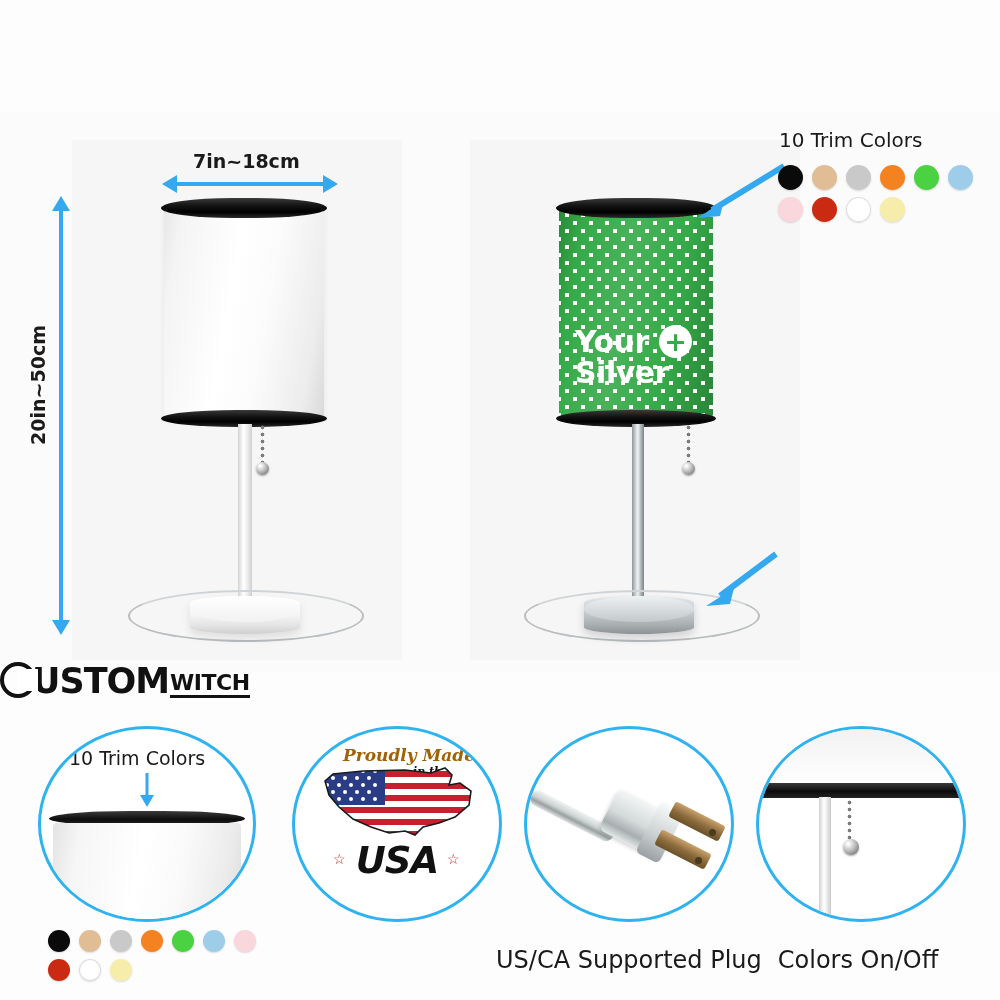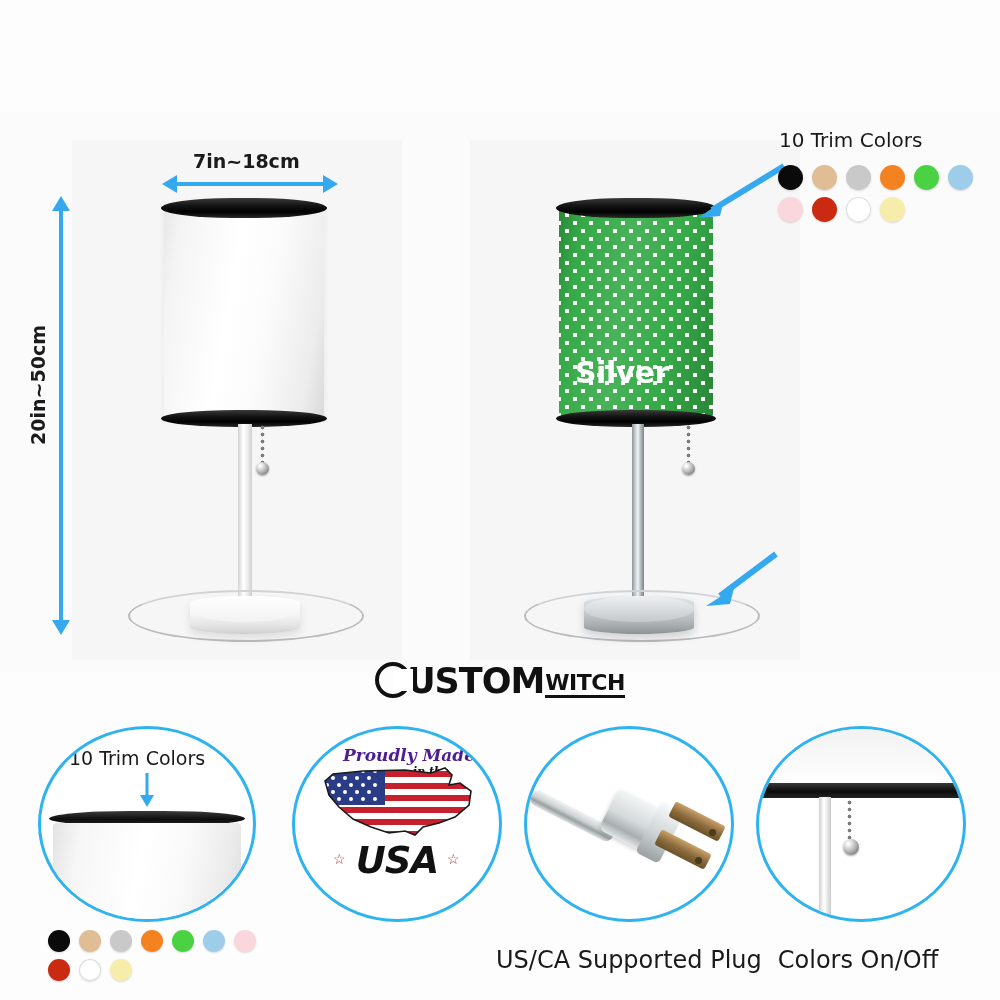--- a/index.html
+++ b/index.html
@@ -110,21 +110,21 @@
 
   .callout{position:absolute;color:#191919;font-size:19px;white-space:nowrap;
     font-family:"DejaVu Sans","Liberation Sans",sans-serif;}
 
   
   .swatch-wrap{position:absolute;display:flex;flex-wrap:wrap;}
   .swatch{border-radius:50%;margin-right:9px;margin-bottom:7px;flex:0 0 auto;
     box-shadow:0 1px 2px rgba(0,0,0,.14);}
 
   
-  .logo{position:absolute;left:0;right:0;text-align:center;}
+  .logo{position:absolute;left:0;right:0;text-align:left;}
   .logo-inner{display:inline-flex;align-items:flex-end;}
   .logo-c{position:relative;width:36px;height:36px;margin-right:-4px;}
   .logo-c::before{content:"";position:absolute;inset:0;border:4px solid #111;border-radius:50%;}
   .logo-c::after{content:"";position:absolute;right:-2px;top:7px;width:20px;height:22px;background:#fff;}
   .logo-main{font-size:35px;font-weight:bold;letter-spacing:-1px;color:#111;
     font-family:"DejaVu Sans","Liberation Sans",sans-serif;line-height:.95;}
   .logo-sub{font-size:22px;font-weight:bold;color:#111;border-bottom:3px solid #111;
     padding-bottom:1px;margin-left:1px;line-height:.95;letter-spacing:-0.5px;
     font-family:"DejaVu Sans","Liberation Sans",sans-serif;}
 
@@ -139,21 +139,21 @@
 
   
   .c1-shade{position:absolute;border-radius:4px;
     background:linear-gradient(100deg,#e3e3e3 0%,#f6f6f6 14%,#ffffff 45%,#fafafa 66%,#ebebeb 88%,#dcdcdc 100%);}
   .c1-trim{position:absolute;background:linear-gradient(180deg,#3c3c3c,#0d0d0d 55%,#262626);border-radius:50%/60%;}
   .c1-label{position:absolute;font-size:19px;color:#1a1a1a;white-space:nowrap;
     font-family:"DejaVu Sans","Liberation Sans",sans-serif;}
 
   
   .usa-top{position:absolute;width:100%;text-align:center;font-style:italic;font-weight:bold;
-    font-size:17px;color:#4c1d95;font-family:"DejaVu Serif","Liberation Serif",serif;}
+    font-size:17px;color:#a16207;font-family:"DejaVu Serif","Liberation Serif",serif;}
   .usa-inthe{position:absolute;font-style:italic;font-weight:bold;font-size:11px;color:#111;
     font-family:"DejaVu Serif","Liberation Serif",serif;}
   .usa-word{position:absolute;width:100%;text-align:center;font-weight:bold;font-style:italic;
     font-size:37px;color:#111;letter-spacing:-1px;
     font-family:"DejaVu Sans","Liberation Sans",sans-serif;}
   .usa-sub{position:absolute;width:100%;text-align:center;font-weight:bold;font-size:12.5px;color:#111;
     font-family:"DejaVu Sans","Liberation Sans",sans-serif;}
   .usa-star{position:absolute;color:#c01f1f;font-size:14px;}
 
   
@@ -213,20 +213,24 @@
         <div class="base-top base-top-white"></div>
       </div>
     </div>
 
     <div class="lamp">
       <div class="shade shade-green" style="left:559px;top:95px;width:154px;height:212px;">
         <div class="shade-body"></div>
         <div class="trim-top"></div>
         <div class="trim-bot"></div>
         <div class="design-txt">
+          <div class="design-row">
+            <span>Your</span>
+            <span class="plus-badge">+</span>
+          </div>
           <div>Silver</div>
         </div>
       </div>
       <div class="chain" style="left:686px;top:312px;height:42px;"></div>
       <div class="chain-ball" style="left:682px;top:350px;"></div>
       <div class="pole pole-silver" style="left:632px;top:312px;width:12px;height:188px;"></div>
       <div class="cord-loop" style="left:524px;top:478px;width:232px;height:48px;"></div>
       <div class="base base-silver" style="left:584px;top:484px;width:110px;height:38px;">
         <div class="base-top base-top-silver"></div>
       </div>

